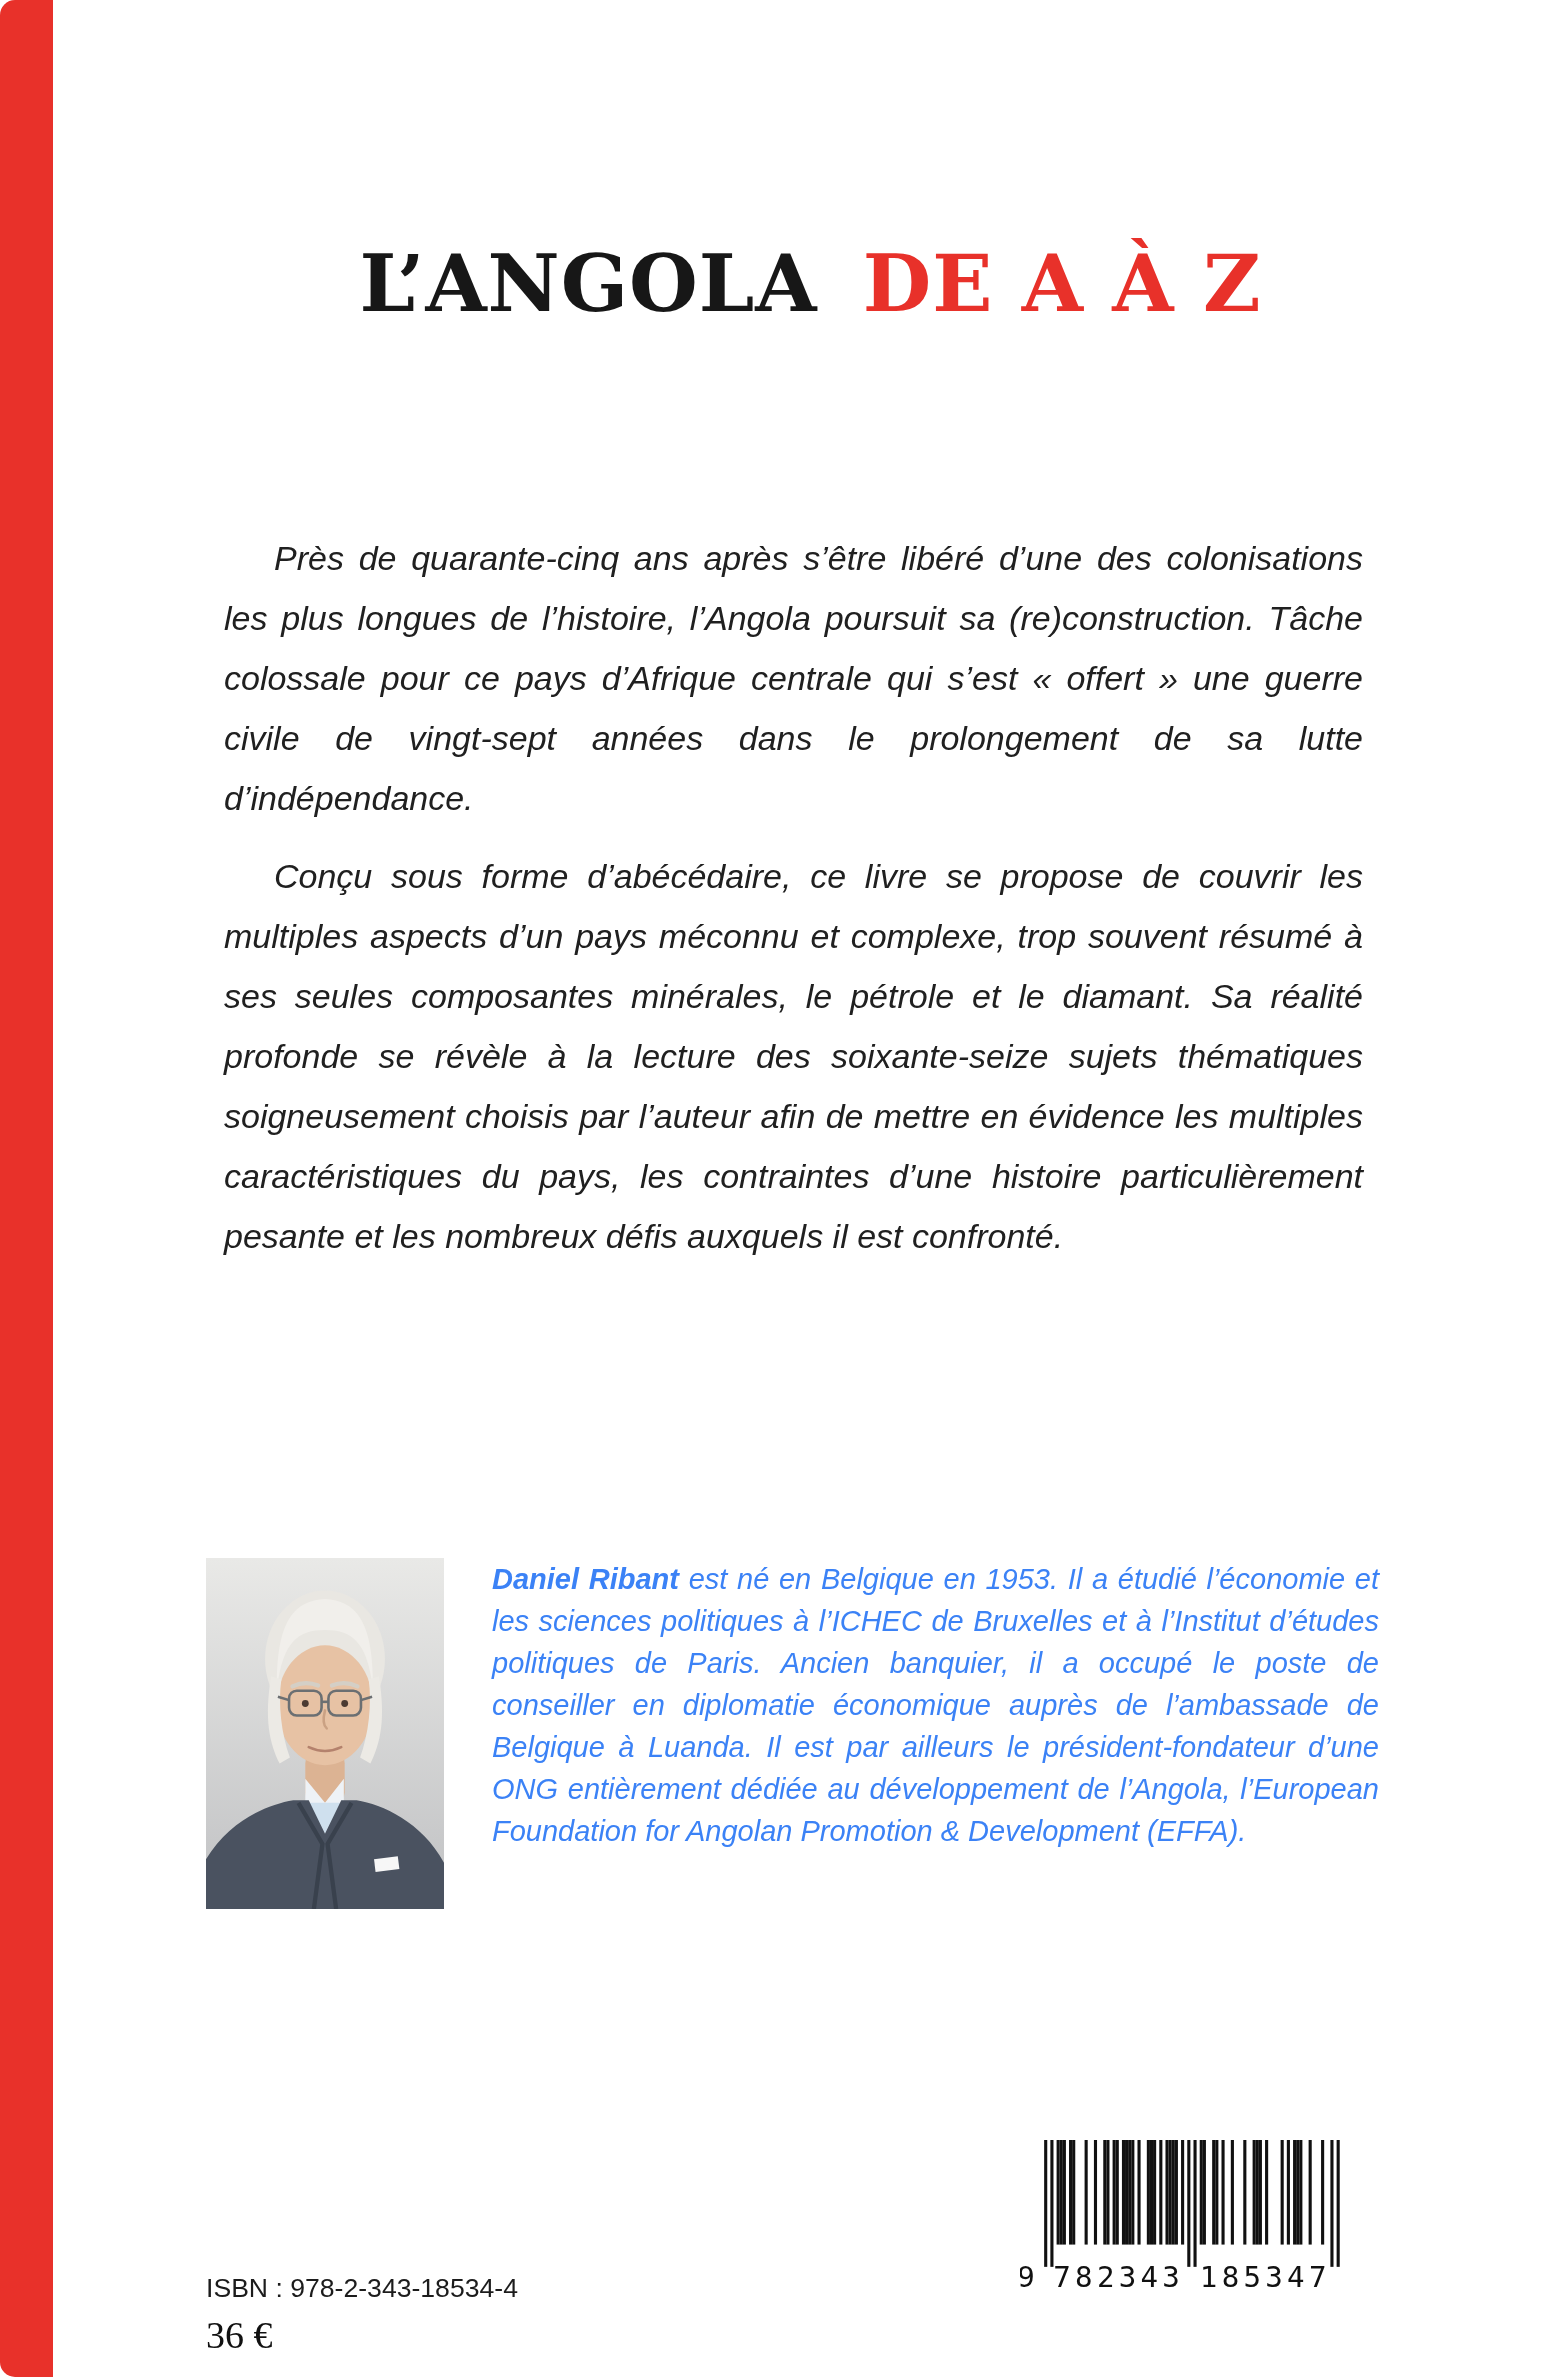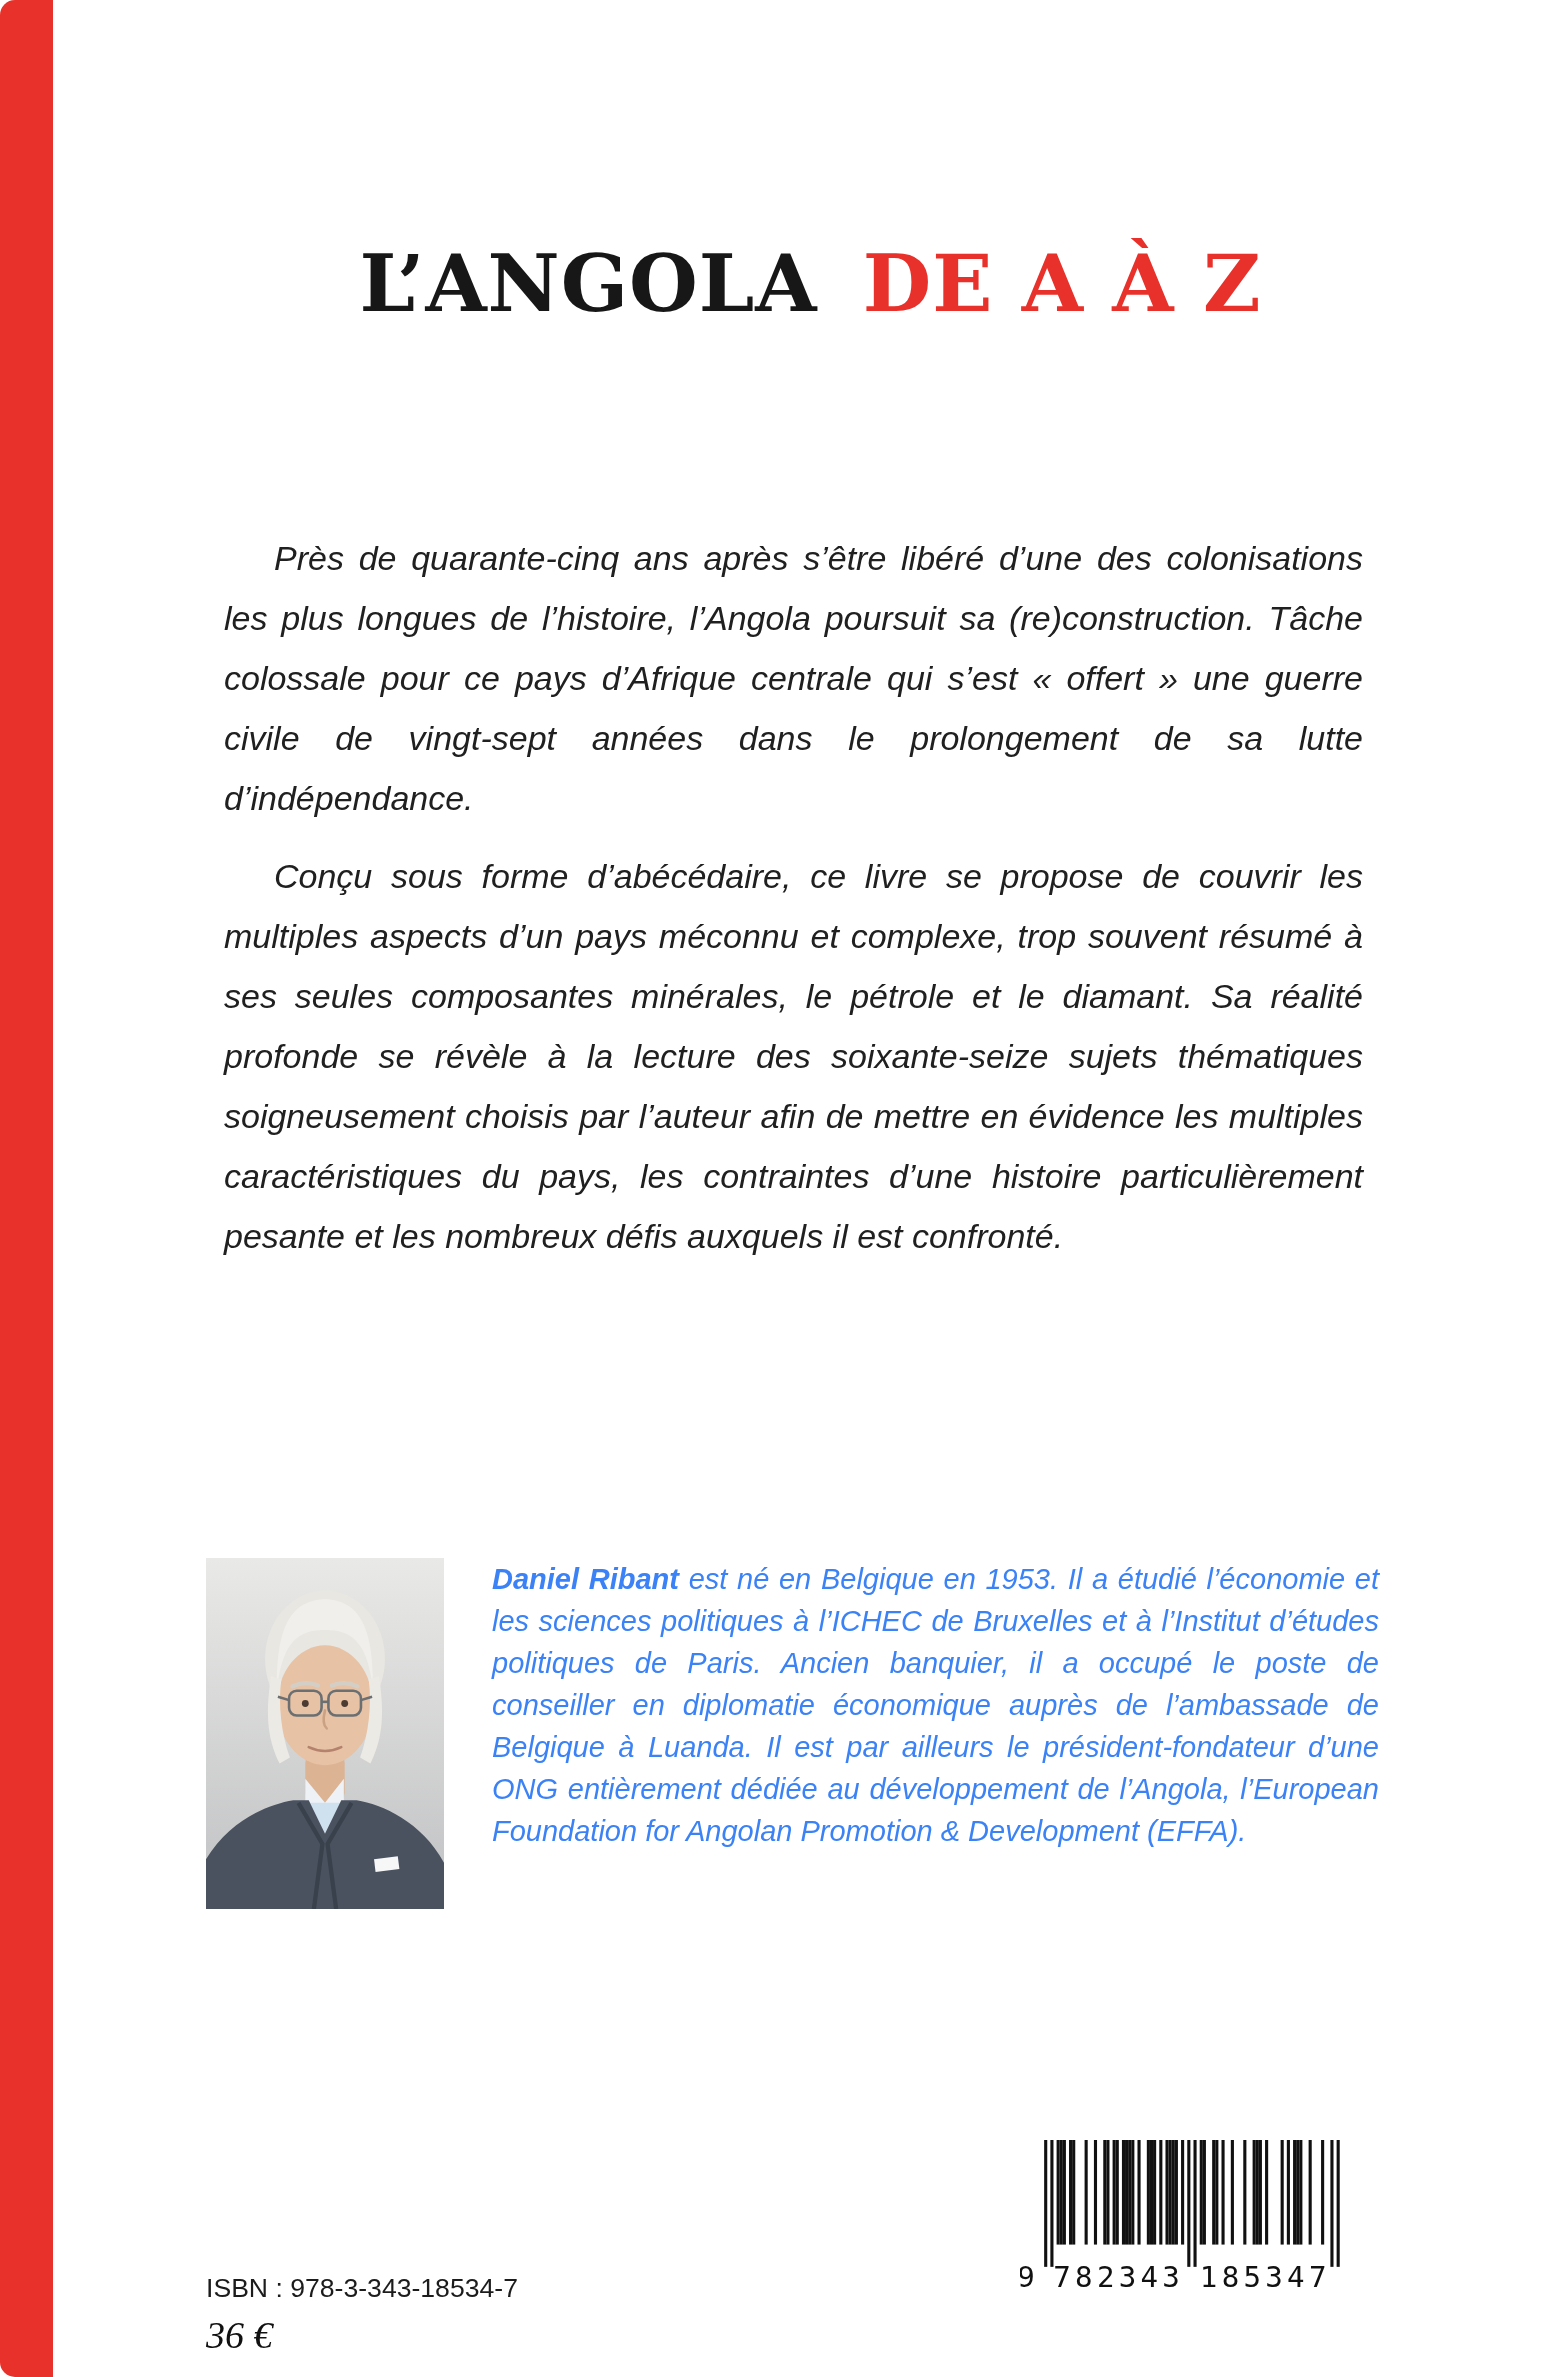--- a/index.html
+++ b/index.html
@@ -88,21 +88,20 @@
     left: 206px; top: 2273px;
     font-size: 26.6px;
     color: #1c1c1c;
   }
   .price {
     position: absolute;
     left: 206px; top: 2313px;
     font-family: "Liberation Serif", serif;
     font-size: 38px;
     color: #111111;
-    font-style: italic;
   }
 
   .barcode {
     position: absolute;
     left: 1020px; top: 2140px;
     width: 326px; height: 150px;
     background: #ffffff;
   }
   .barcode text {
     font-family: "DejaVu Sans Mono", monospace;
@@ -169,21 +168,21 @@
         <path d="M0,410 L0,352 C28,306 72,288 102,283 L120,283 L139,322 L158,283 L176,283 C206,288 252,308 278,356 L278,410 Z" fill="#4a5260"></path>
         <path d="M108,286 L136,334 L126,410" stroke="#39414d" stroke-width="5" fill="none"></path>
         <path d="M170,286 L142,334 L152,410" stroke="#39414d" stroke-width="5" fill="none"></path>
 
         <rect x="197" y="350" width="28" height="15" fill="#f7f7f7" transform="rotate(-7 211 357)"></rect>
       </svg>
     </div>
     <p class="bio-text"><b>Daniel Ribant</b><span> est né en Belgique en 1953. Il a étudié l’économie et les sciences politiques à l’ICHEC de Bruxelles et à l’Institut d’études politiques de Paris. Ancien banquier, il a occupé le poste de conseiller en diplomatie économique auprès de l’ambassade de Belgique à Luanda. Il est par ailleurs le président-fondateur d’une ONG entièrement dédiée au développement de l’Angola, l’European Foundation for Angolan Promotion &amp; Development (EFFA).</span></p>
   </div>
 
-  <div class="isbn">ISBN : 978-3-343-18534-7</div>
+  <div class="isbn">ISBN : 978-2-343-18534-4</div>
   <div class="price">36 €</div>
 
   <div class="barcode">
     <svg width="326" height="150" viewBox="0 0 380 175">
       <g id="barcode-bars" fill="#111111">
           <rect x="28.00" y="0" width="3.63" height="148"></rect>
           <rect x="35.26" y="0" width="3.63" height="148"></rect>
           <rect x="42.52" y="0" width="3.63" height="122"></rect>
           <rect x="46.15" y="0" width="3.63" height="122"></rect>
           <rect x="49.78" y="0" width="3.63" height="122"></rect>

